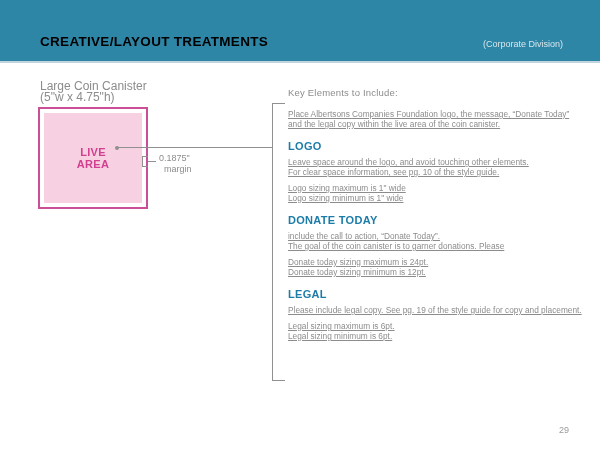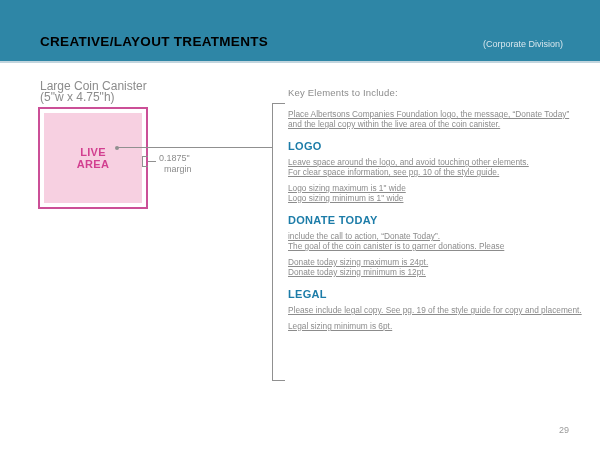--- a/index.html
+++ b/index.html
@@ -247,20 +247,21 @@
         <p class="line">Donate today sizing minimum is 12pt.</p>
       </div>
     </div>
 
     <div>
       <h3 class="sec-title">LEGAL</h3>
       <div class="para">
         <p class="line">Please include legal copy. See pg. 19 of the style guide for copy and placement.</p>
       </div>
       <div class="para">
+        <p class="line">Legal sizing maximum is 6pt.</p>
         <p class="line">Legal sizing minimum is 6pt.</p>
       </div>
     </div>
   </section>
 
   <div class="page-num">29</div>
 
 </div>
 
 </body></html>

